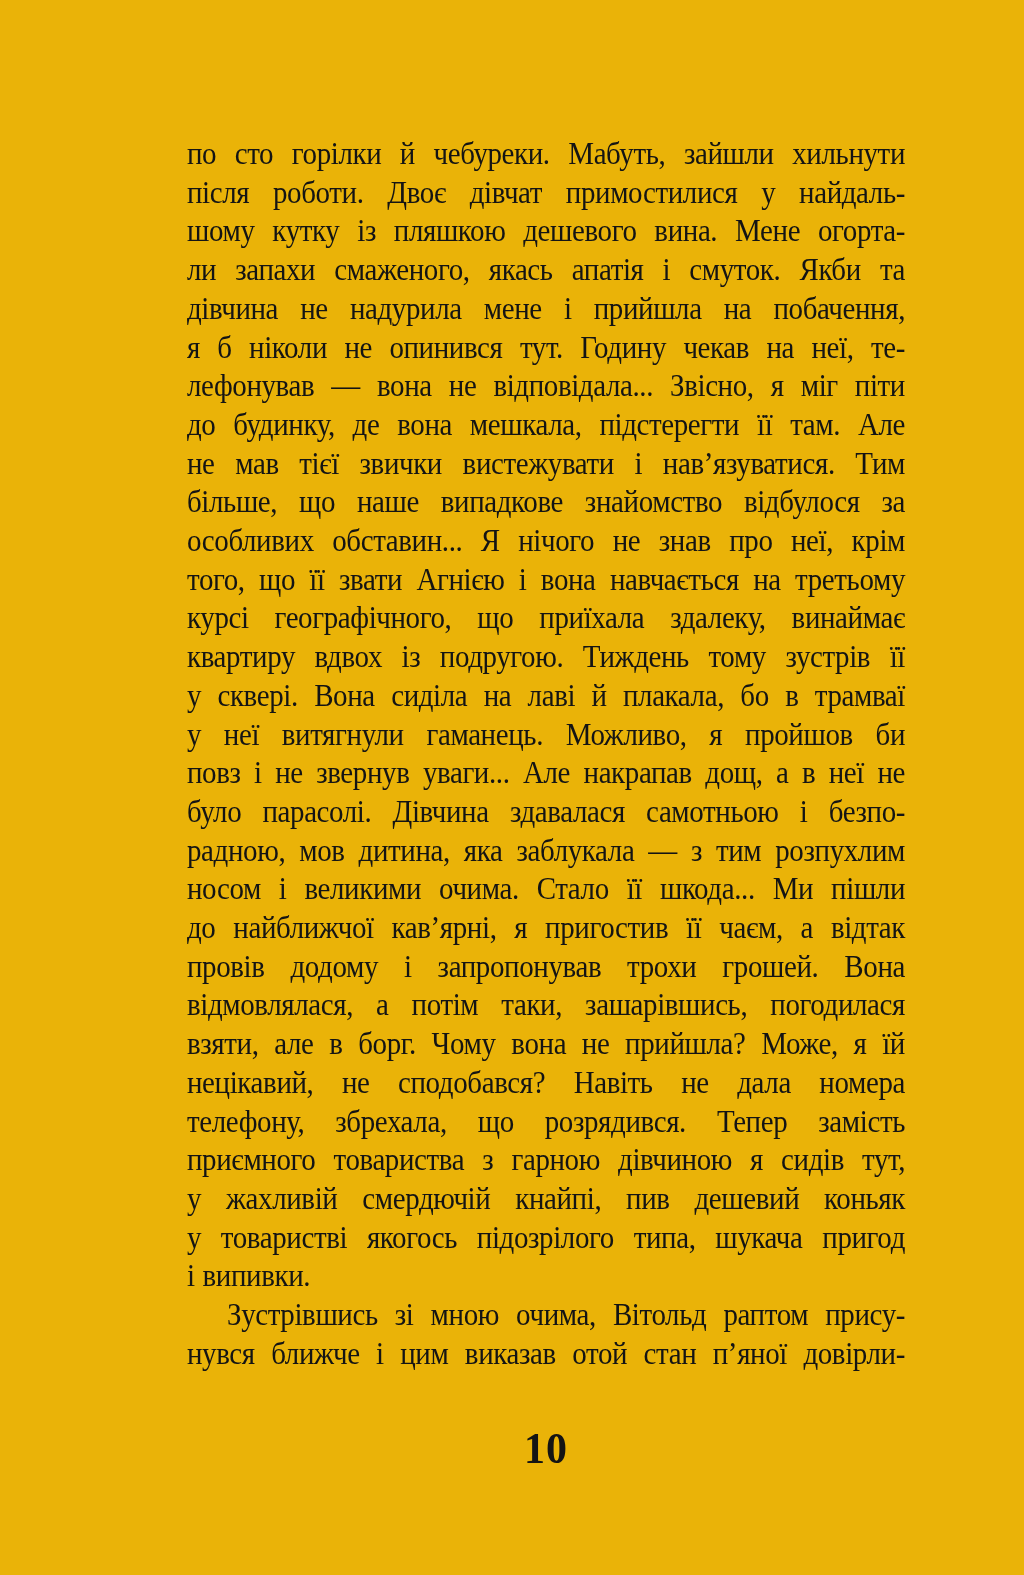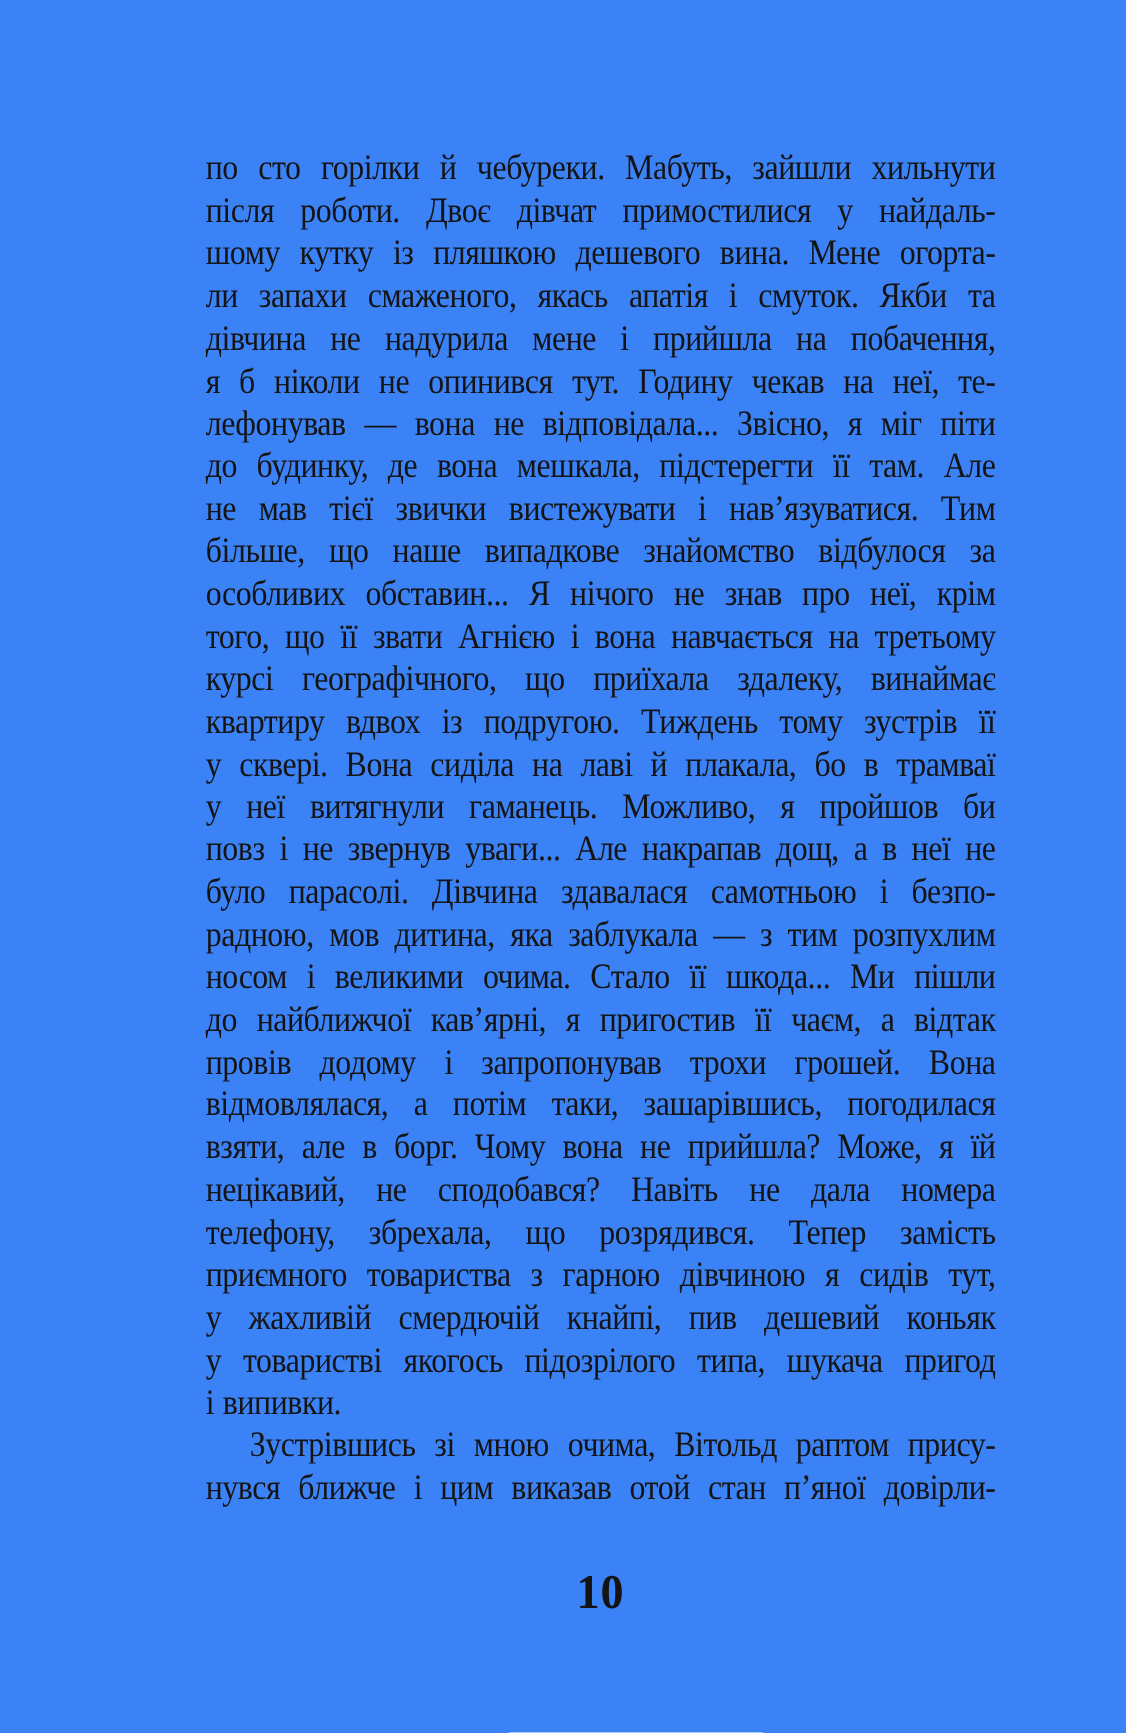--- a/index.html
+++ b/index.html
@@ -4,21 +4,21 @@
 <style>
   html, body {
     margin: 0;
     padding: 0;
     background: #ffffff;
   }
   .page {
     position: relative;
     width: 1024px;
     height: 1575px;
-    background: #3b82f6;
+    background: #eab308;
     overflow: hidden;
     font-family: "Liberation Serif", "DejaVu Serif", serif;
     color: #141414;
   }
   .text-block {
     position: absolute;
     left: 187px;
     top: 134px;
     width: 718px;
     font-size: 29px;

